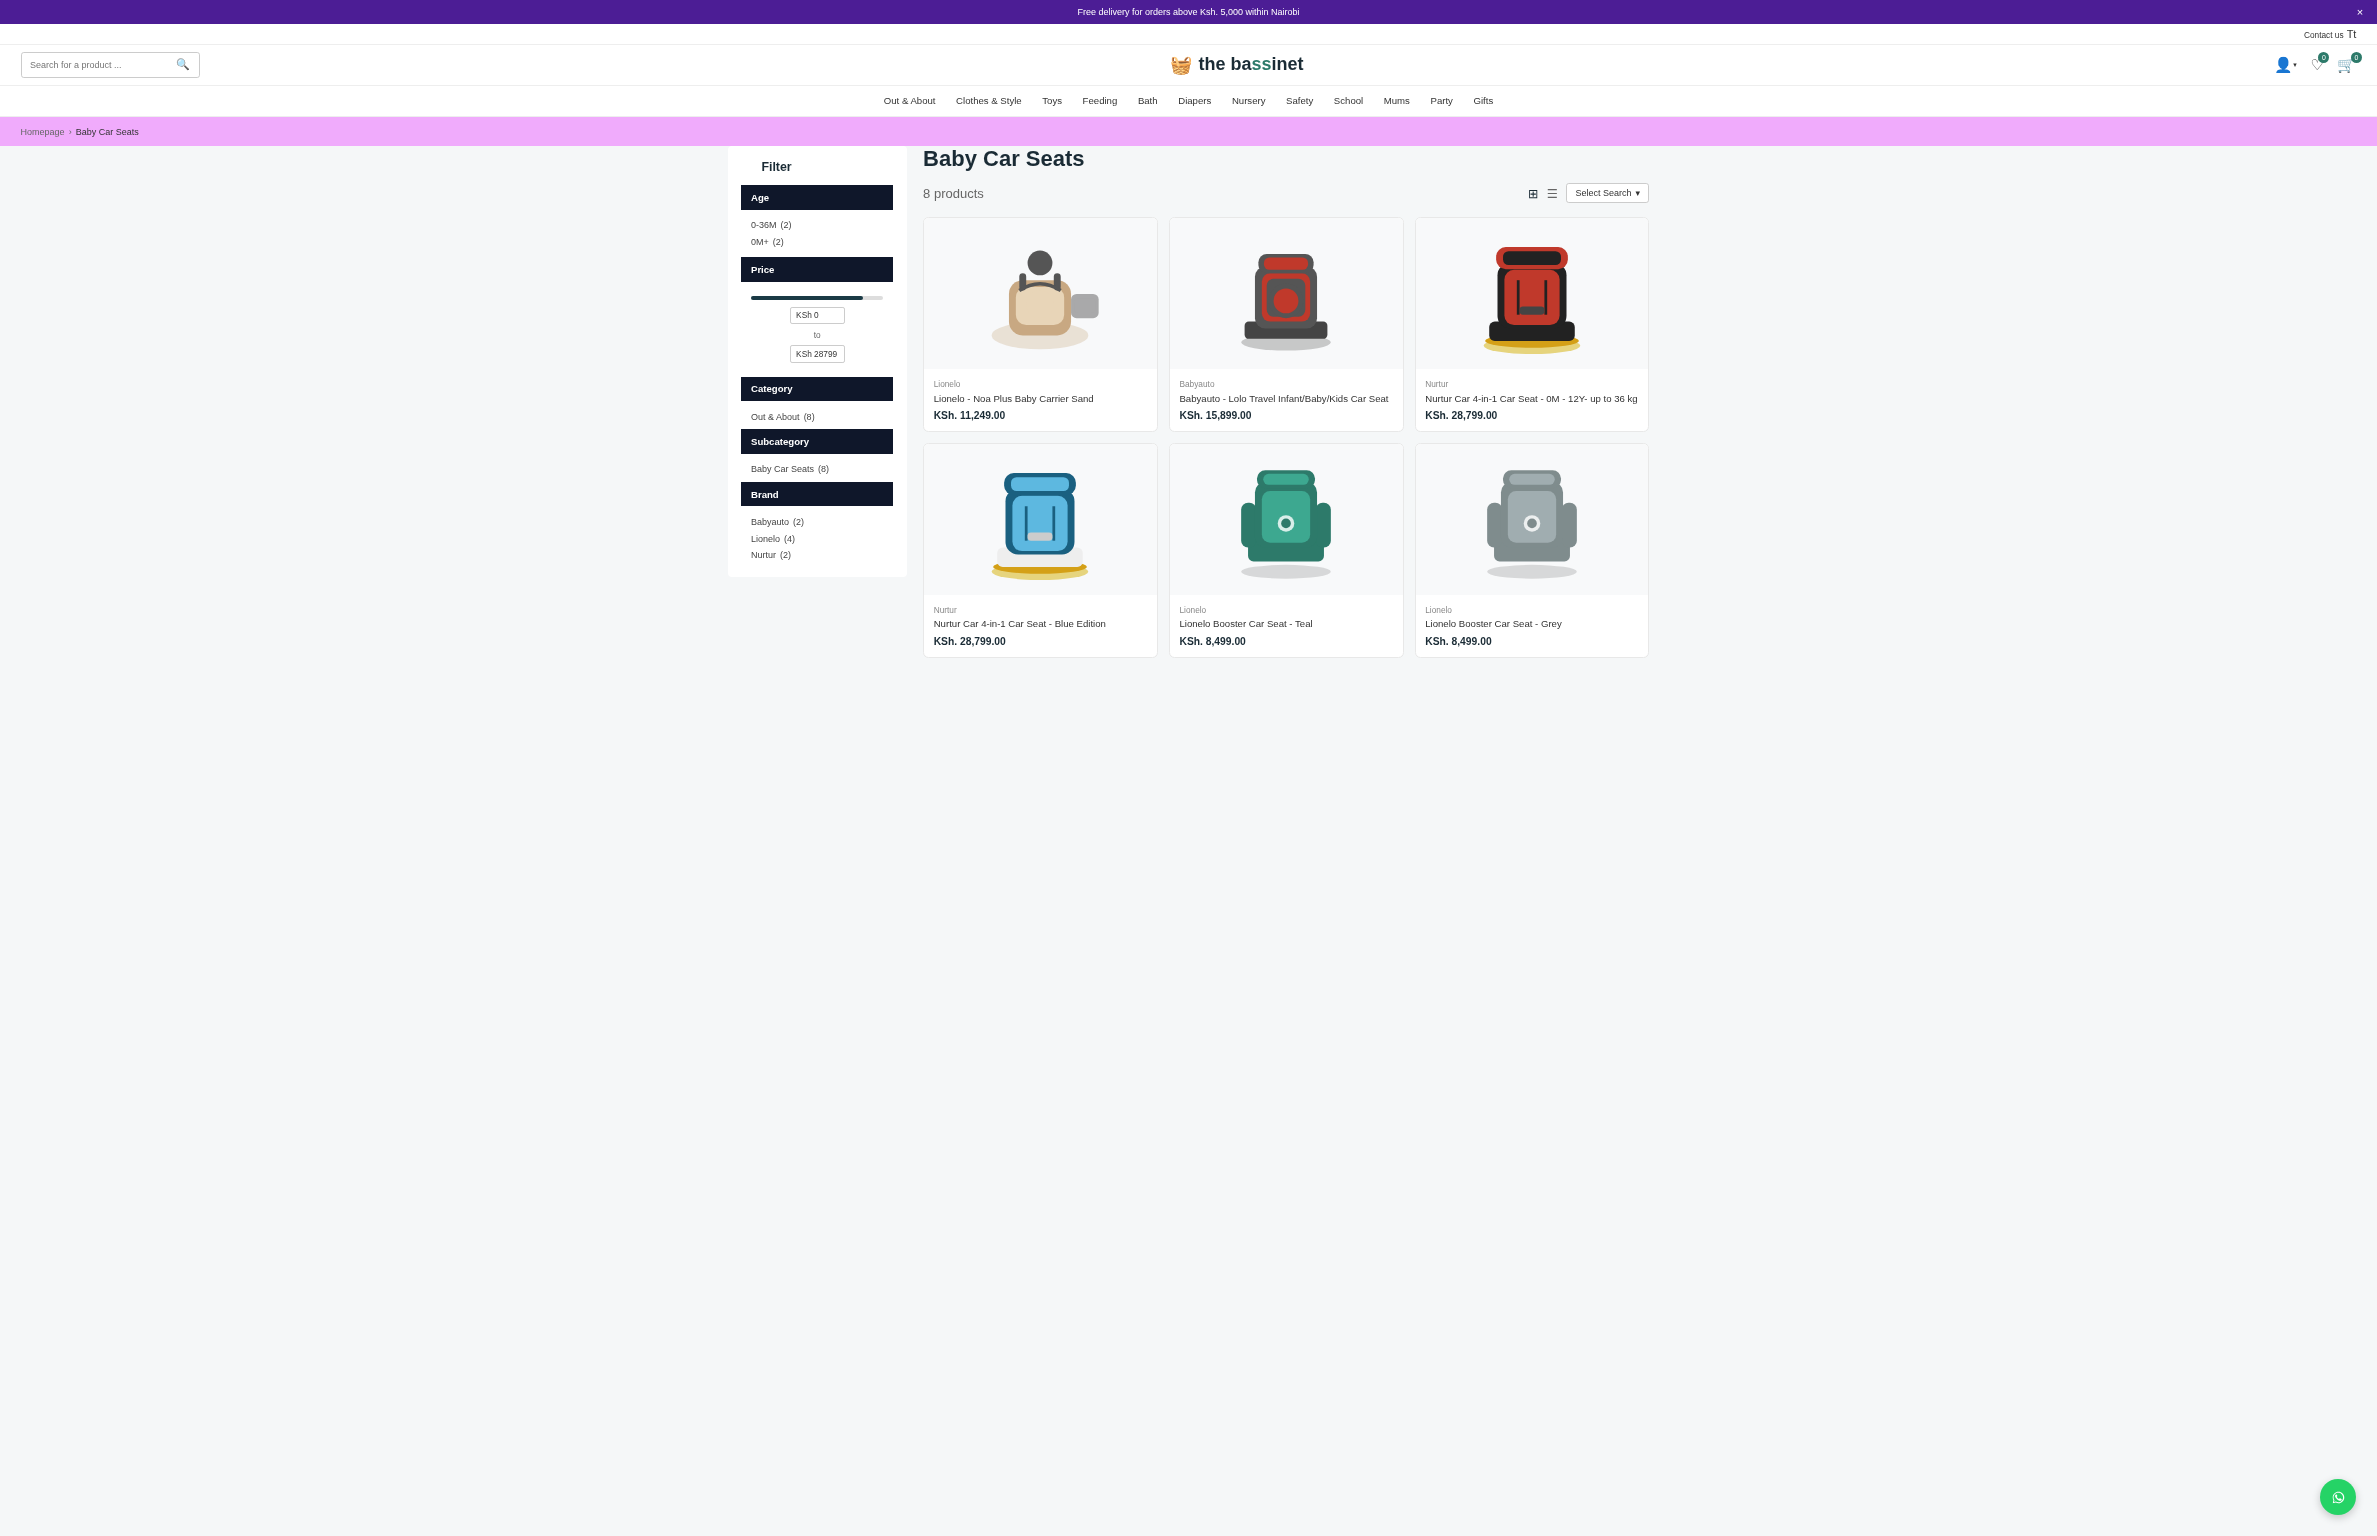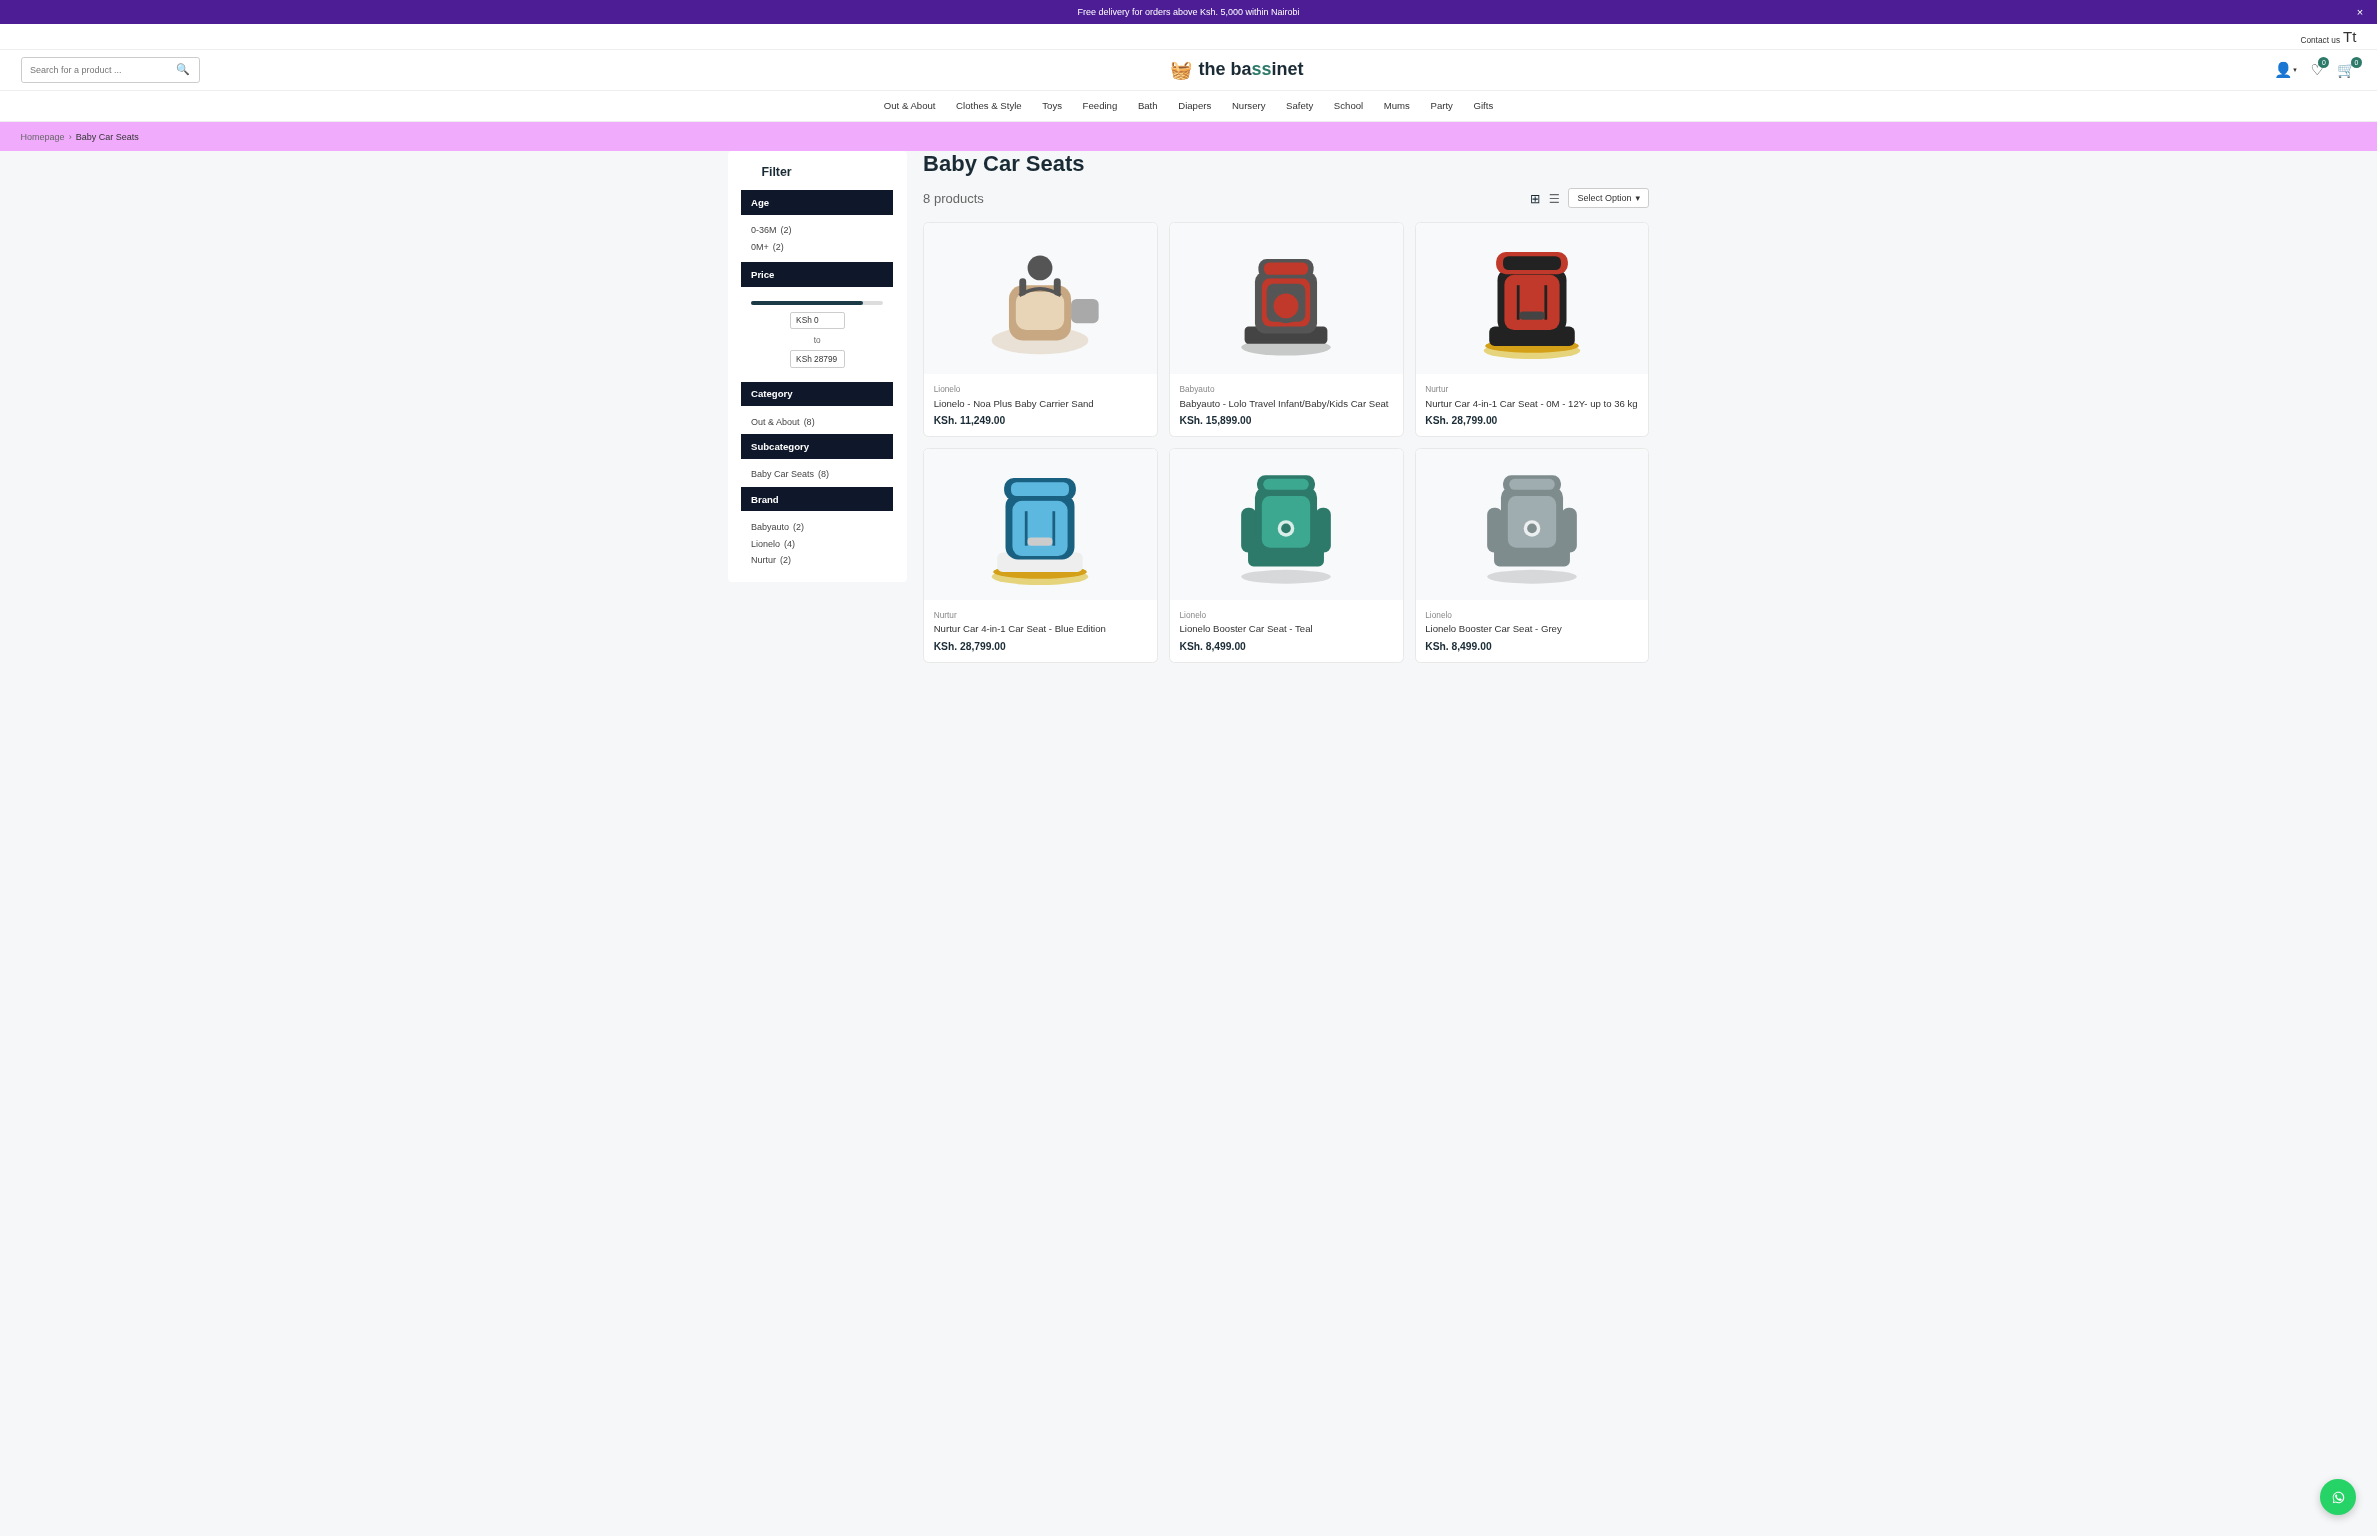--- a/index.html
+++ b/index.html
@@ -29,21 +29,21 @@
       display: flex;
       justify-content: flex-end;
       align-items: flex-end;
       padding: 4.1px 20.6px;
       font-size: 8.3px;
       background: #fff;
       border-bottom: 0.7px solid #eee;
       gap: 3px;
     }
     .secondary-nav a { color: #333; text-decoration: none; font-size: 8.3px; }
-    .text-size-icon { font-size: 15px; color: #333; cursor: pointer; }
+    .text-size-icon { font-size: 11px; color: #333; cursor: pointer; }
 
     
     .main-header {
       background: #fff;
       display: flex;
       align-items: center;
       padding: 6.9px 20.6px;
       border-bottom: 0.7px solid #eee;
       gap: 13.8px;
     }
@@ -456,21 +456,21 @@
     <div class="category-header">
       <h1 class="category-title">Baby Car Seats</h1>
     </div>
 
     <div class="products-count-row">
       <span class="products-count">8 products</span>
       <div class="view-sort-row">
         <span class="view-icon active">⊞</span>
         <span class="view-icon">☰</span>
         <div class="sort-select">
-          <span>Select Option</span>
+          <span>Select Search</span>
           <span>▾</span>
         </div>
       </div>
     </div>
 
     <div class="product-grid">
 
       <div class="product-card">
         <div class="product-image-container">
           <svg width="138" height="138" viewBox="0 0 200 200">

